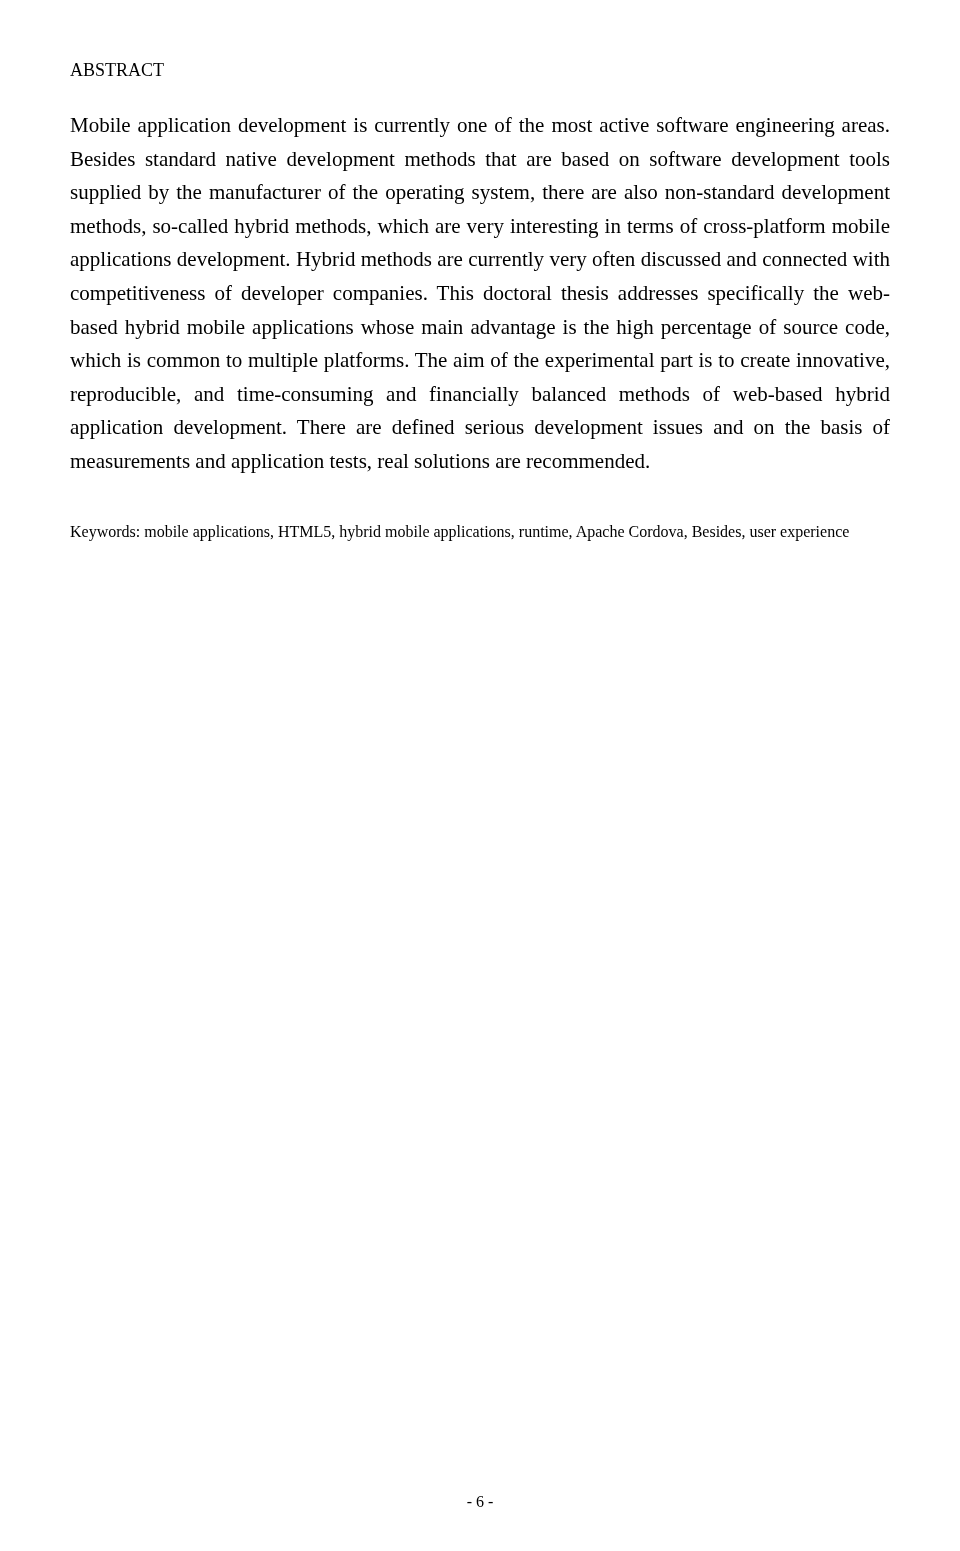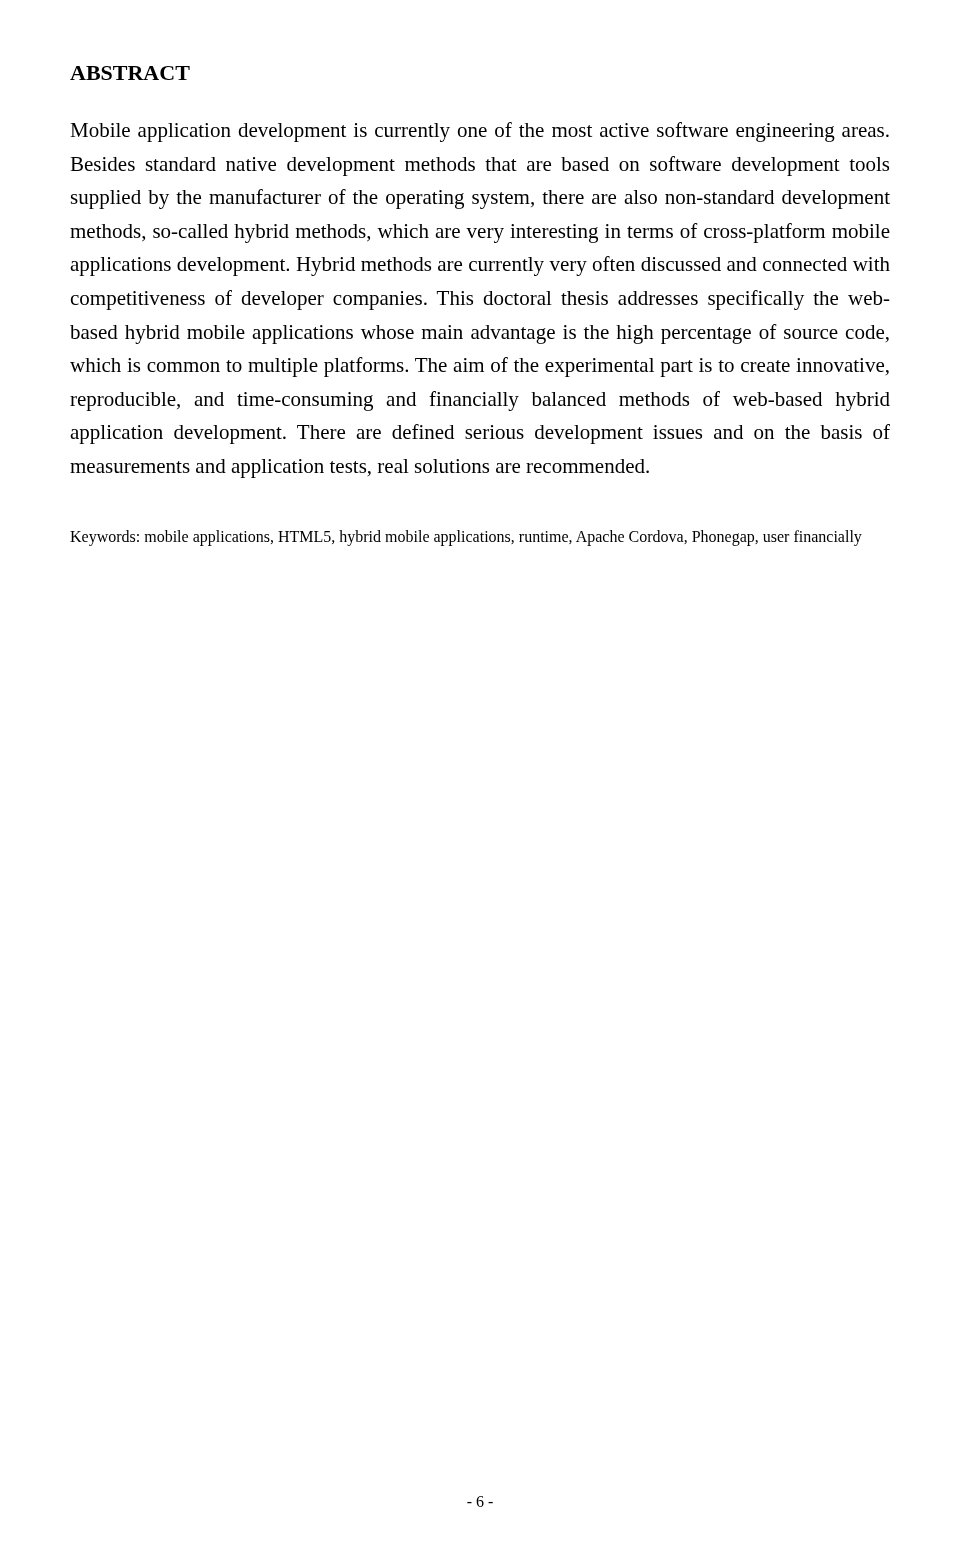--- a/index.html
+++ b/index.html
@@ -19,22 +19,22 @@
 
     .page {
       width: 960px;
       min-height: 1551px;
       background: #ffffff;
       padding: 60px 70px 60px 70px;
       position: relative;
     }
 
     .abstract-heading {
-      font-size: 22px;
-      font-weight: bold;
+      font-size: 18px;
+      font-weight: normal;
       text-align: left;
       margin-bottom: 28px;
       font-family: "Times New Roman", Times, serif;
     }
 
     .abstract-body {
       text-align: justify;
       line-height: 1.6;
       font-size: 21px;
       font-family: "Times New Roman", Times, serif;
@@ -68,18 +68,18 @@
 
 <div class="page">
 
   <div class="abstract-heading">ABSTRACT</div>
 
   <div class="abstract-body">
     <p>Mobile application development is currently one of the most active software engineering areas. Besides standard native development methods that are based on software development tools supplied by the manufacturer of the operating system, there are also non-standard development methods, so-called hybrid methods, which are very interesting in terms of cross-platform mobile applications development. Hybrid methods are currently very often discussed and connected with competitiveness of developer companies. This doctoral thesis addresses specifically the web-based hybrid mobile applications whose main advantage is the high percentage of source code, which is common to multiple platforms. The aim of the experimental part is to create innovative, reproducible, and time-consuming and financially balanced methods of web-based hybrid application development. There are defined serious development issues and on the basis of measurements and application tests, real solutions are recommended.</p>
   </div>
 
   <div class="keywords-section">
-    <p>Keywords: mobile applications, HTML5, hybrid mobile applications, runtime, Apache Cordova, Phonegap, user financially</p>
+    <p>Keywords: mobile applications, HTML5, hybrid mobile applications, runtime, Apache Cordova, Besides, user experience</p>
   </div>
 
   <div class="page-footer">- 6 -</div>
 
 </div>
 
 </body></html>

